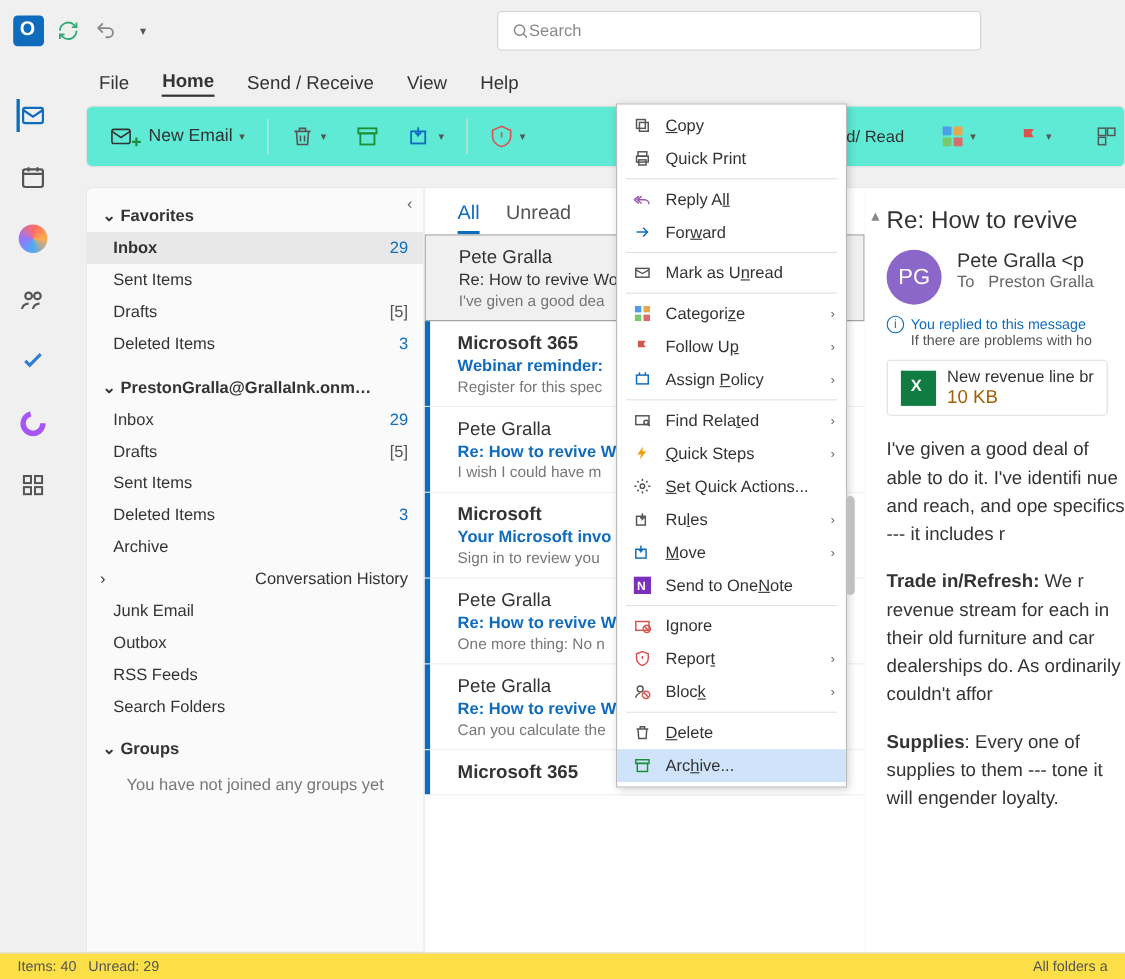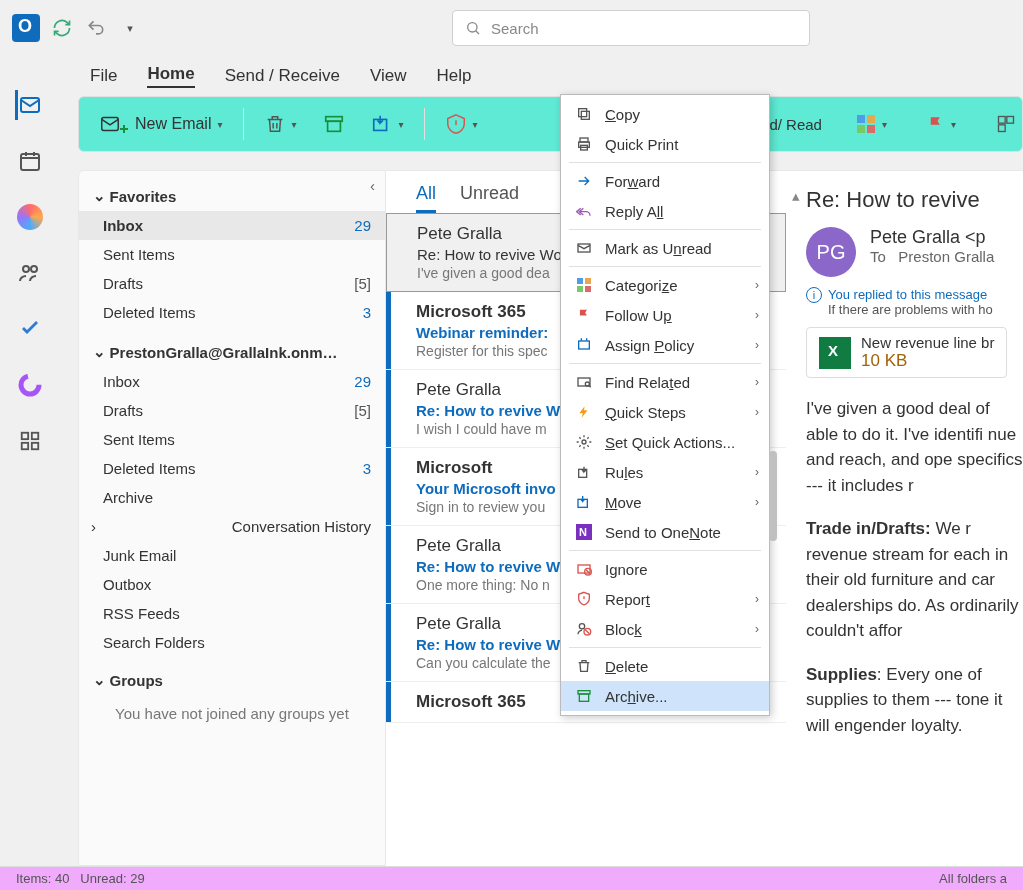--- a/index.html
+++ b/index.html
@@ -3,21 +3,21 @@
 <meta charset="utf-8">
 <style>
 * { box-sizing: border-box; margin: 0; padding: 0; font-family: "Segoe UI", sans-serif; }
 body { width: 1023px; height: 890px; overflow: hidden; background: #f0f0f0; position: relative; font-size: 15px; color: #333; }
 
 
 .topbar { height: 56px; display: flex; align-items: center; padding: 0 12px; gap: 10px; }
 .outlook-logo { width: 28px; height: 28px; background: #0f6cbd; border-radius: 4px; position: relative; }
 .outlook-logo::before { content:"O"; color:#fff; font-weight:bold; position:absolute; left:6px; top:2px; font-size:18px;}
 .topicon { width: 24px; height: 24px; display:flex; align-items:center; justify-content:center; color:#666; cursor:pointer; }
-.searchbox { margin-left: 300px; width: 358px; height: 36px; background:#fff; border:1px solid #d0d0d0; border-radius:4px; display:flex; align-items:center; padding:0 12px; gap:10px; color:#888; }
+.searchbox { margin-left: 300px; width: 440px; height: 36px; background:#fff; border:1px solid #d0d0d0; border-radius:4px; display:flex; align-items:center; padding:0 12px; gap:0; color:#888; }
 
 
 .menurow { padding-left: 90px; height: 40px; display:flex; align-items:center; gap: 30px; }
 .menurow .tab { color:#333; font-size: 17px; cursor:pointer; }
 .menurow .tab.active { font-weight:600; border-bottom: 2px solid #333; padding-bottom:2px; }
 
 
 .rail { position:absolute; left:0; top:60px; width:60px; display:flex; flex-direction:column; align-items:center; gap:26px; padding-top:30px; }
 .rail .ritem { width:30px; height:30px; display:flex; align-items:center; justify-content:center; color:#555; cursor:pointer; }
 .rail .ritem.active { color:#0f6cbd; border-left:3px solid #0f6cbd; padding-right:3px; }
@@ -69,21 +69,21 @@
 .ctxmenu { position:absolute; left:560px; top:94px; width:210px; background:#fff; border:1px solid #bbb; box-shadow:2px 2px 8px rgba(0,0,0,.2); z-index:50; padding:4px 0;}
 .ctxitem { display:flex; align-items:center; gap:12px; padding:6px 14px; cursor:pointer; font-size:15px; position:relative;}
 .ctxitem.highlighted { background:#cfe4fa; }
 .ctxitem .ico { width:18px; height:18px; display:flex; align-items:center; justify-content:center; color:#555;}
 .ctxitem .sub { position:absolute; right:10px; color:#666; font-size:12px;}
 .ctxsep { height:1px; background:#e0e0e0; margin:3px 8px;}
 .ctxmenu u { text-decoration: underline; }
 .ctxscroll { position:absolute; right:-8px; top:356px; width:8px; height:90px; background:#c0c0c0; border-radius:4px;}
 
 
-.status { position:absolute; left:0; right:0; bottom:0; height:24px; background:#f0abfc; border-top:1px solid #ddd; display:flex; align-items:center; padding:0 16px; font-size:13px; color:#555; justify-content:space-between;}
+.status { position:absolute; left:0; right:0; bottom:0; height:24px; background:#fde047; border-top:1px solid #ddd; display:flex; align-items:center; padding:0 16px; font-size:13px; color:#555; justify-content:space-between;}
 
 .ribbon-right { position:absolute; right:0; display:flex; align-items:center; gap:28px;}
 svg { display:block; }
 </style>
 </head>
 <body>
 
 <div class="topbar">
   <div class="outlook-logo"></div>
   <div class="topicon">
@@ -353,21 +353,21 @@
     </div>
     <div class="attach">
       <div class="xlsicon"></div>
       <div>
         <div>New revenue line br</div>
         <div style="color:#a16207;font-size:17px">10 KB</div>
       </div>
     </div>
     <div class="emailbody">
       <p>I've given a good deal of able to do it. I've identifi nue and reach, and ope specifics --- it includes r</p>
-      <p><b>Trade in/Drafts:</b><span> We r revenue stream for each in their old furniture and car dealerships do. As ordinarily couldn't affor</span></p>
+      <p><b>Trade in/Refresh:</b><span> We r revenue stream for each in their old furniture and car dealerships do. As ordinarily couldn't affor</span></p>
       <p><b>Supplies</b><span>: Every one of supplies to them --- tone it will engender loyalty.</span></p>
     </div>
   </div>
 </div>
 
 <div class="ctxmenu">
   <div class="ctxscroll"></div>
   <div class="ctxitem">
       <span class="ico">
         <svg width="16" height="16" viewBox="0 0 24 24" fill="none" stroke="#555" stroke-width="2">
@@ -383,33 +383,33 @@
           <rect x="6" y="3" width="12" height="6"></rect>
           <rect x="4" y="9" width="16" height="8"></rect>
           <rect x="7" y="14" width="10" height="7"></rect>
         </svg>
       </span>
       <span>Quick Print</span>
     </div>
   <div class="ctxsep"></div>
   <div class="ctxitem">
       <span class="ico">
+        <svg width="16" height="16" viewBox="0 0 24 24" fill="none" stroke="#9b59b6" stroke-width="2">
+          <path d="M7 8L1 13l6 5M11 8l-6 5 6 5M5 13h10a6 6 0 0 1 6 6"></path>
+        </svg>
+      </span>
+      <span><span>Reply A</span><u>ll</u></span>
+    </div>
+  <div class="ctxitem">
+      <span class="ico">
         <svg width="16" height="16" viewBox="0 0 24 24" fill="none" stroke="#0f6cbd" stroke-width="2">
           <path d="M4 12h14M13 6l6 6-6 6"></path>
         </svg>
       </span>
       <span><span>For</span><u>w</u><span>ard</span></span>
-    </div>
-  <div class="ctxitem">
-      <span class="ico">
-        <svg width="16" height="16" viewBox="0 0 24 24" fill="none" stroke="#9b59b6" stroke-width="2">
-          <path d="M7 8L1 13l6 5M11 8l-6 5 6 5M5 13h10a6 6 0 0 1 6 6"></path>
-        </svg>
-      </span>
-      <span><span>Reply A</span><u>ll</u></span>
     </div>
   <div class="ctxsep"></div>
   <div class="ctxitem">
       <span class="ico">
         <svg width="16" height="16" viewBox="0 0 24 24" fill="none" stroke="#555" stroke-width="2">
           <rect x="3" y="6" width="18" height="12"></rect>
           <path d="M3 8l9 5 9-5"></path>
         </svg>
       </span>
       <span><span>Mark as U</span><u>n</u><span>read</span></span>

